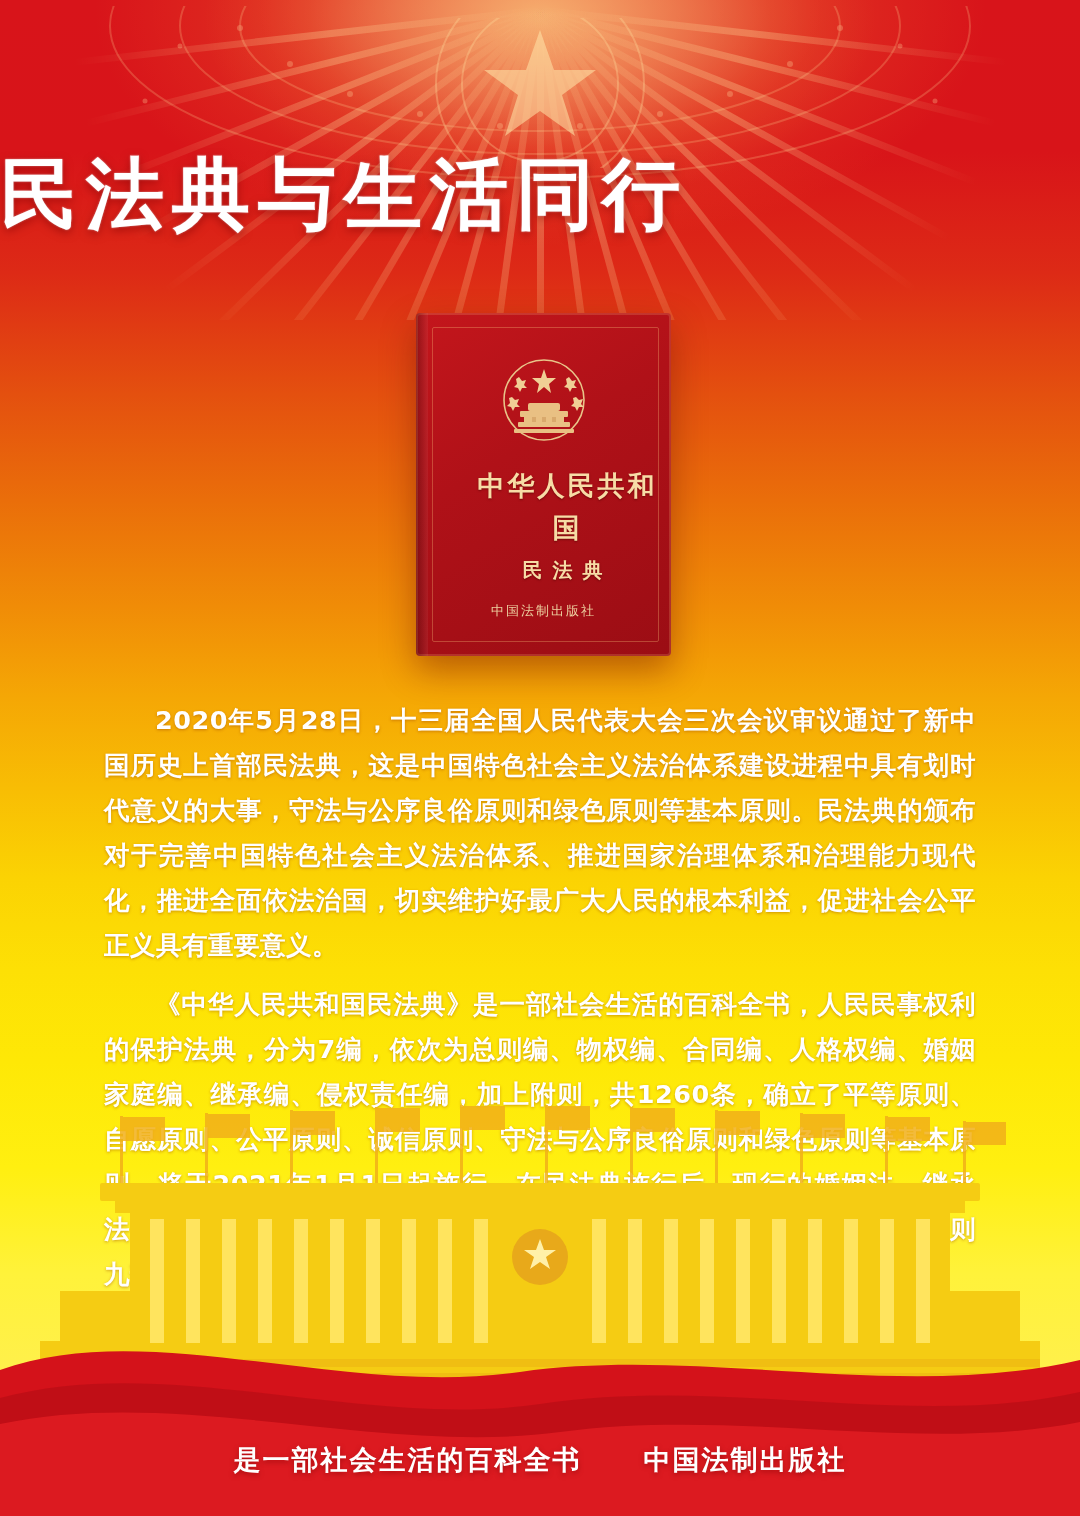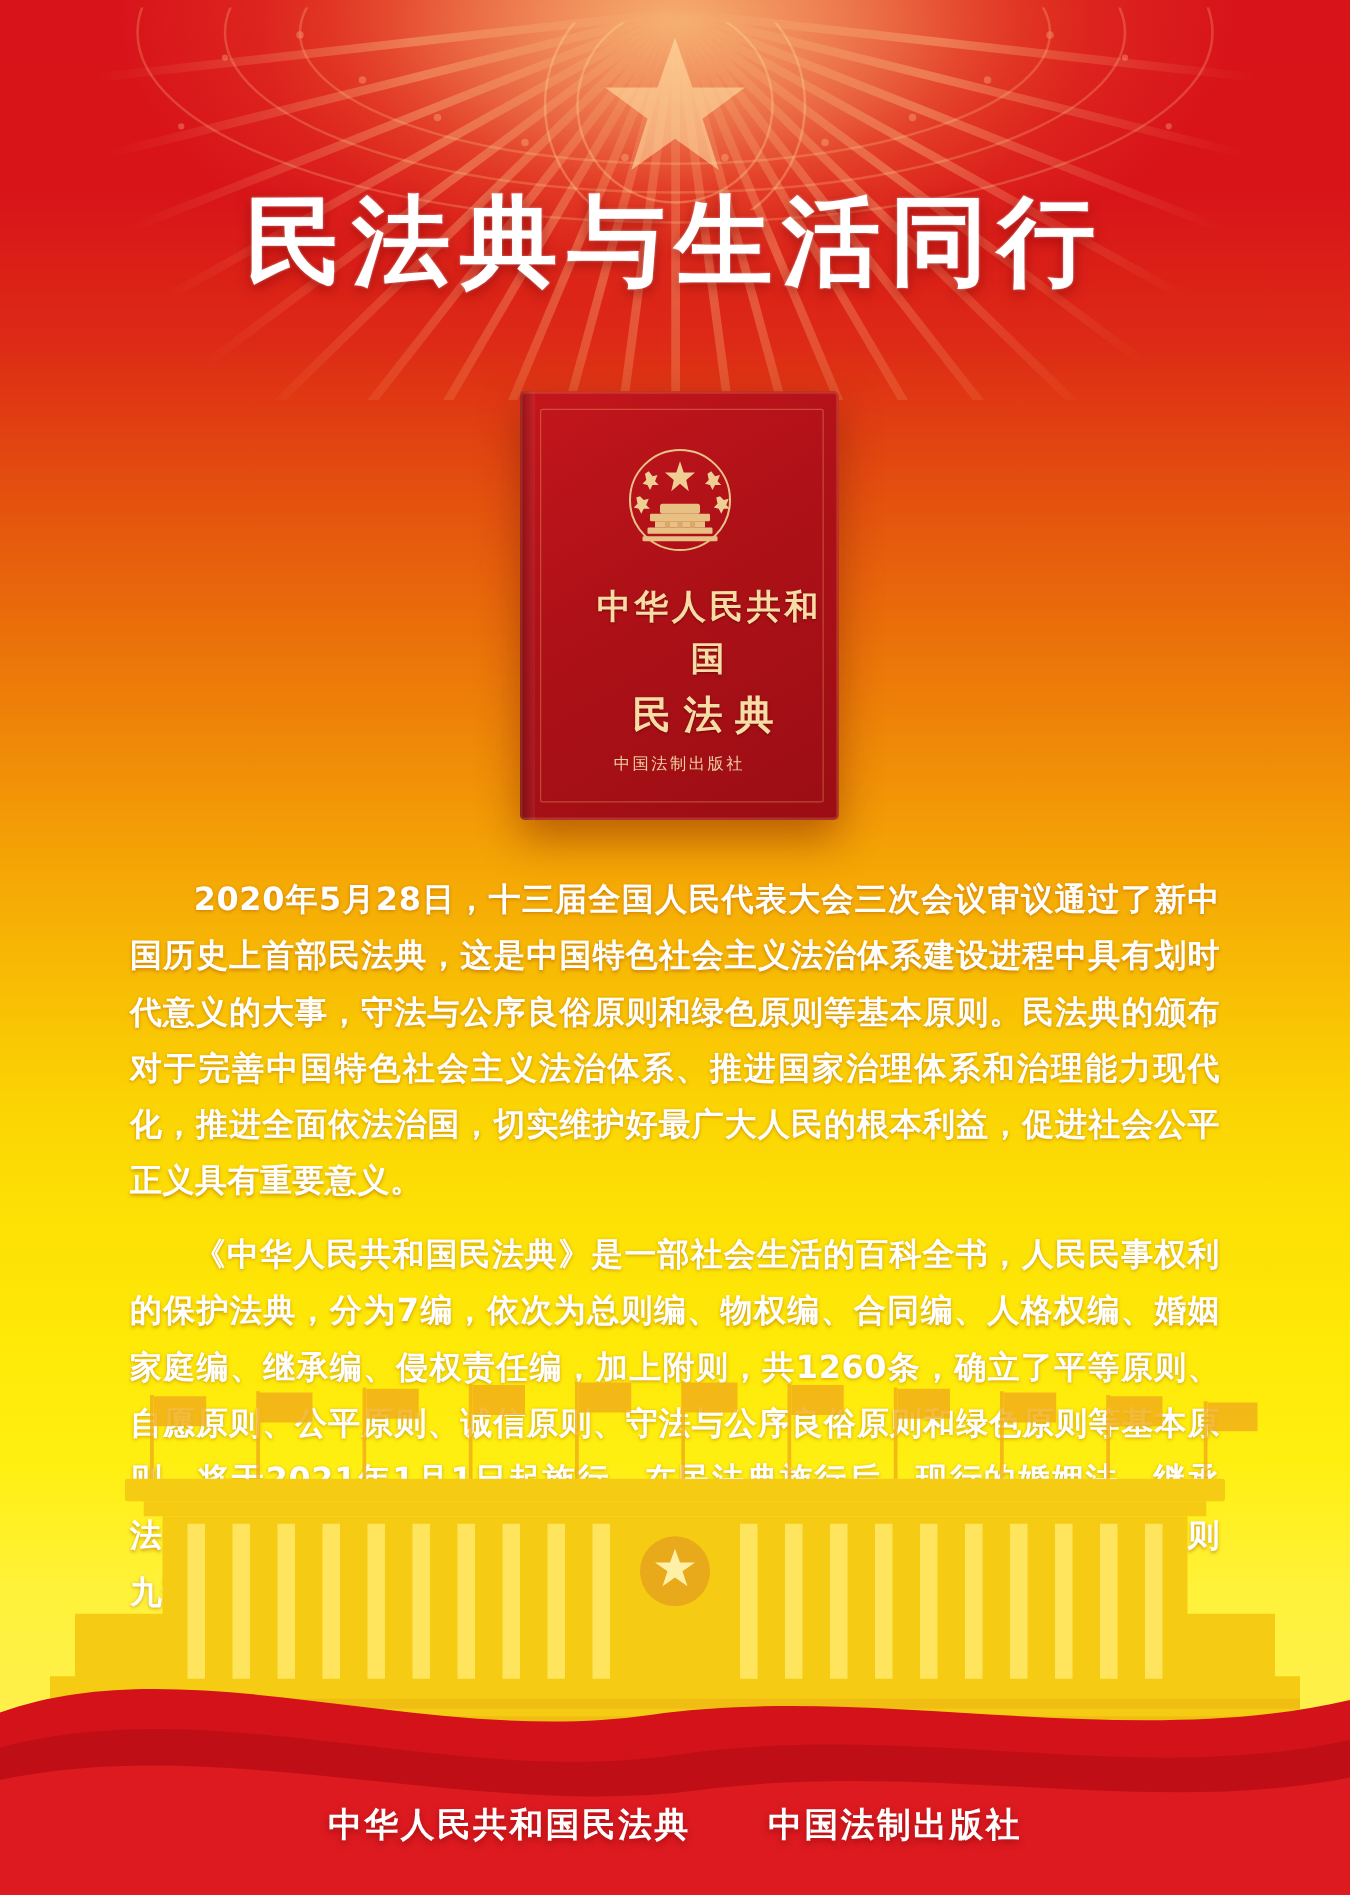--- a/index.html
+++ b/index.html
@@ -77,21 +77,20 @@
     height: 150px;
     pointer-events: none;
   }
 
   
   .title {
     position: absolute;
     left: 0;
     top: 148px;
     width: 1080px;
-    text-align: center;
     font-size: 78px;
     line-height: 92px;
     letter-spacing: 8px;
     font-weight: bold;
     color: #ffffff;
     text-shadow: 0 3px 10px rgba(120,0,0,0.55), 0 0 2px rgba(255,255,255,0.7);
     font-family: "DejaVu Sans", "Liberation Sans", sans-serif;
   }
 
   
@@ -136,23 +135,24 @@
     font-size: 27px;
     line-height: 42px;
     letter-spacing: 3px;
     font-weight: bold;
     font-family: "DejaVu Serif", "Liberation Serif", serif;
     text-shadow: 0 1px 2px rgba(80,0,0,0.6);
     margin-left: 48px;
   }
   .book-title .l2 {
     display: block;
-    font-size: 31px;
+    font-size: 20px;
     letter-spacing: 10px;
     margin-top: 2px;
+    font-family: Liberation Mono, monospace;
   }
   .book-publisher {
     position: absolute;
     left: 0; right: 0;
     bottom: 36px;
     text-align: center;
     color: #edd0a0;
     font-size: 13px;
     letter-spacing: 2px;
     font-family: "DejaVu Serif", "Liberation Serif", serif;
@@ -395,17 +395,17 @@
     </g>
   </svg>
 
   <svg class="ribbon" viewBox="0 0 1080 210" preserveAspectRatio="none">
     <path d="M0,64 C150,10 340,92 520,66 C700,40 900,96 1080,54 L1080,210 L0,210 Z" fill="#d4121a"></path>
     <path d="M0,92 C170,46 360,124 540,98 C730,70 910,124 1080,86 L1080,210 L0,210 Z" fill="#b90e16" opacity="0.75"></path>
     <path d="M0,118 C180,80 380,150 560,126 C740,102 920,148 1080,116 L1080,210 L0,210 Z" fill="#e01c22" opacity="0.85"></path>
   </svg>
 
   <div class="footer">
-    <span>中华人民共和国民法典</span>
+    <span>是一部社会生活的百科全书</span>
     <span>中国法制出版社</span>
   </div>
 
 </div>
 
 </body></html>

